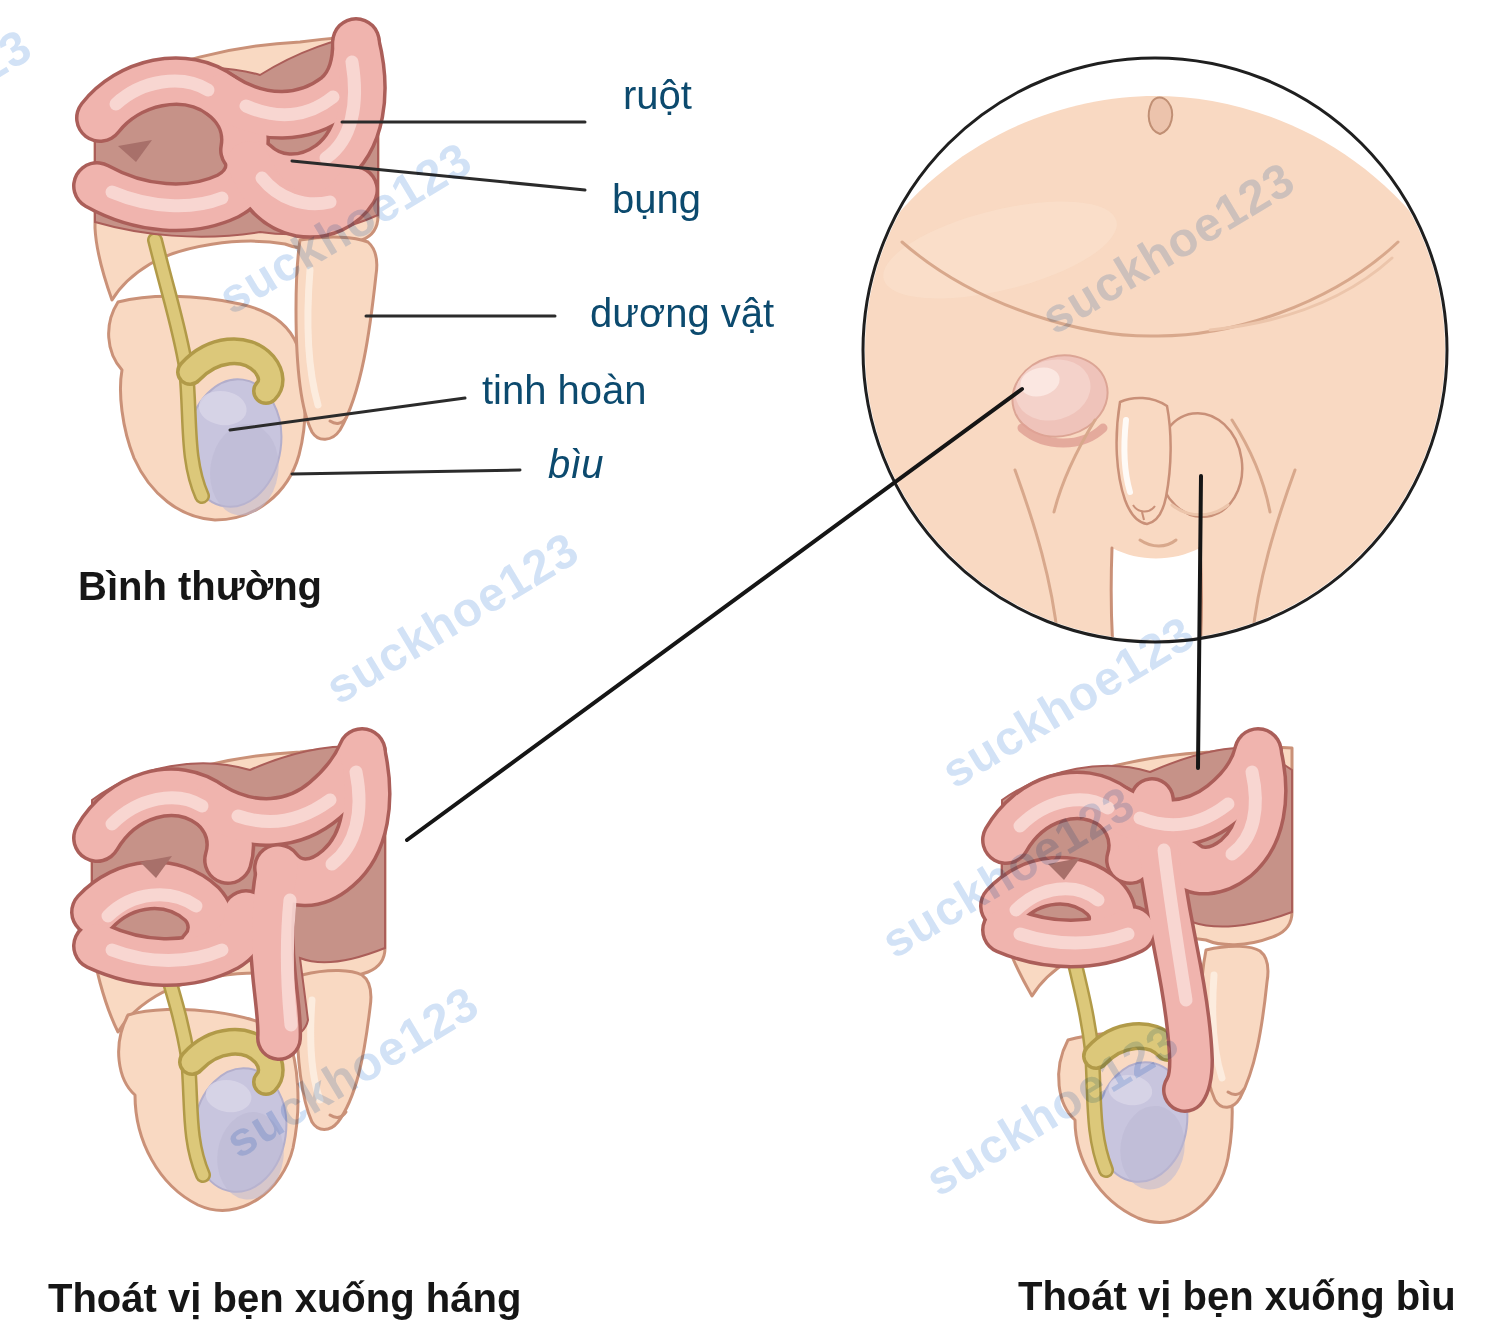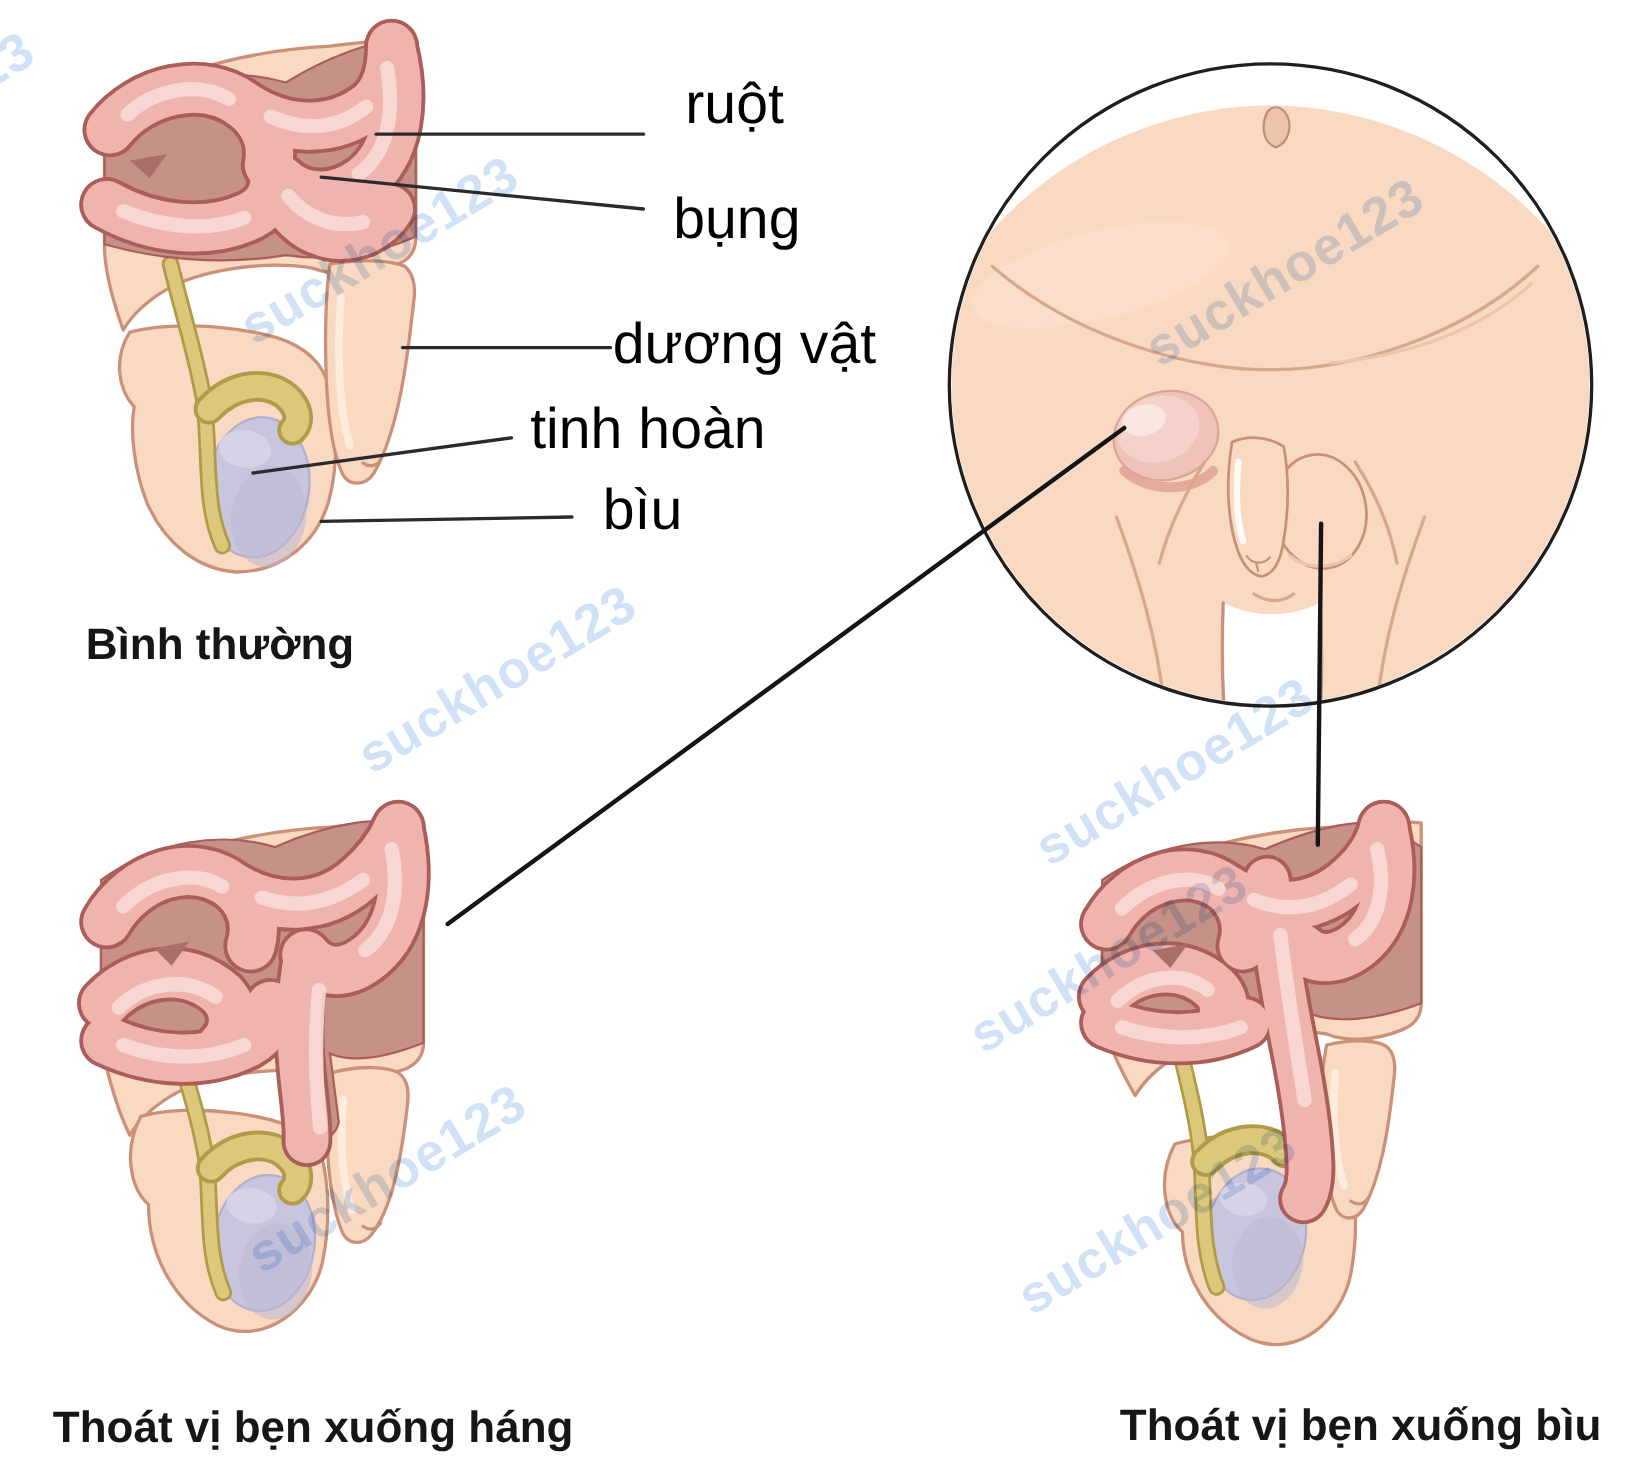--- a/index.html
+++ b/index.html
@@ -23,27 +23,27 @@
   .testis-shade{fill:#bcb8d4;opacity:.55;}
   .testis-hl{fill:#d8d5e8;opacity:.85;}
   .crease{fill:none;stroke:#d8a88c;stroke-width:3;stroke-linecap:round;}
   .crease-soft{fill:none;stroke:#ecc5ab;stroke-width:3;stroke-linecap:round;}
   .skin-line{fill:none;stroke:#ca9178;stroke-width:3;stroke-linecap:round;}
   .skin-hl{fill:none;stroke:#fdeee3;stroke-width:7;stroke-linecap:round;opacity:.85;}
   .pointer{fill:none;stroke:#2b2b2b;stroke-width:3;stroke-linecap:round;}
   .connector{fill:none;stroke:#151515;stroke-width:4;stroke-linecap:round;}
   .ring{fill:none;stroke:#1f1f1f;stroke-width:3;}
   
-  .lbl{position:absolute;z-index:3;color:#000000;font-size:52px;line-height:46px;white-space:nowrap;}
+  .lbl{position:absolute;z-index:3;color:#0c4a6e;font-size:40px;line-height:46px;white-space:nowrap;}
   .cap{position:absolute;z-index:3;color:#161616;font-size:40px;font-weight:700;line-height:52px;white-space:nowrap;}
   #lbl-ruot{left:623px;top:72px;}
   #lbl-bung{left:612px;top:176px;}
-  #lbl-duongvat{left:557px;top:290px;}
+  #lbl-duongvat{left:590px;top:290px;}
   #lbl-tinhhoan{left:482px;top:367px;}
-  #lbl-biu{left:548px;top:441px;}
+  #lbl-biu{left:548px;top:441px;font-style:italic;}
   #cap-normal{left:78px;top:560px;}
   #cap-groin{left:48px;top:1272px;}
   #cap-scrotum{left:978px;top:1270px;margin-left:40px;}
   
   .wm{position:absolute;z-index:2;color:#c7dbf4;font-size:48px;font-weight:700;letter-spacing:1px;
       transform:translate(-50%,-50%) rotate(-31deg);mix-blend-mode:multiply;opacity:.8;white-space:nowrap;}
   #wm1{left:-95px;top:115px;}
   #wm2{left:345px;top:228px;}
   #wm3{left:452px;top:618px;}
   #wm4{left:1168px;top:248px;}

